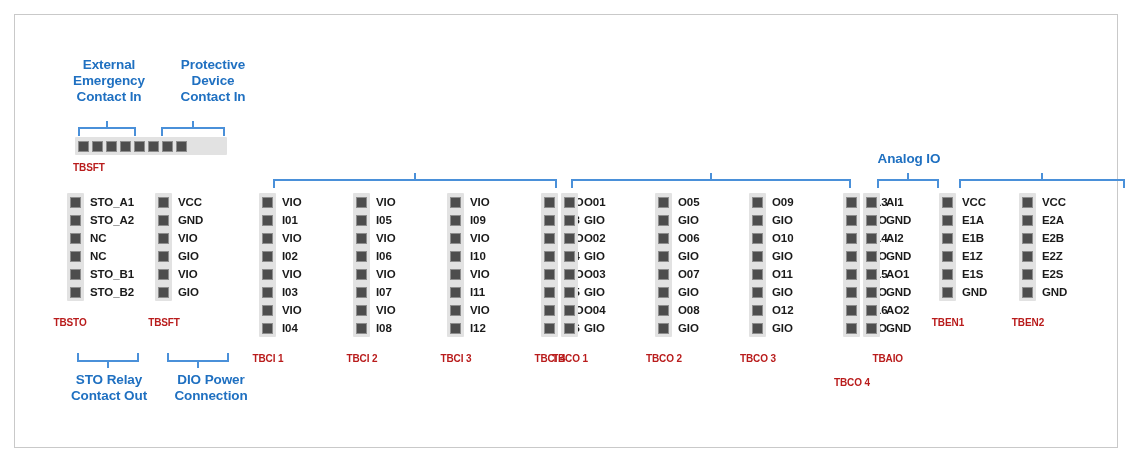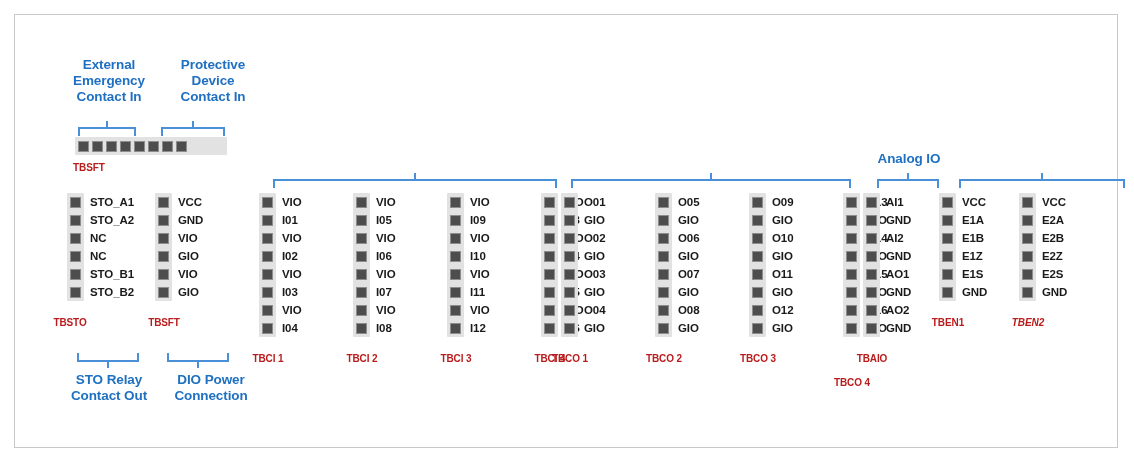--- a/index.html
+++ b/index.html
@@ -484,21 +484,21 @@
         </div>
         <div class="pinrow">
           <div class="pin"></div>
           <div class="pinlabel">AO2</div>
         </div>
         <div class="pinrow">
           <div class="pin"></div>
           <div class="pinlabel">GND</div>
         </div>
       </div>
-      <div class="blk-label" style="left: 826px; width: 62px; top: 336px;">TBAIO</div>
+      <div class="blk-label" style="left: 826px; width: 62px; top: 336px; text-align: right;">TBAIO</div>
       <div class="col" style="left: 924px; top: 178px;">
         <div class="rail" style="height: 108px;"></div>
         <div class="pinrow">
           <div class="pin"></div>
           <div class="pinlabel">VCC</div>
         </div>
         <div class="pinrow">
           <div class="pin"></div>
           <div class="pinlabel">E1A</div>
         </div>
@@ -540,21 +540,21 @@
         </div>
         <div class="pinrow">
           <div class="pin"></div>
           <div class="pinlabel">E2S</div>
         </div>
         <div class="pinrow">
           <div class="pin"></div>
           <div class="pinlabel">GND</div>
         </div>
       </div>
-      <div class="blk-label" style="left: 982px; width: 62px; top: 300px; font-style: italic;">TBEN2</div>
+      <div class="blk-label" style="left: 982px; width: 62px; top: 300px;">TBEN2</div>
     </div>
 
   <div class="bracket up" style="left:62px;top:338px;width:62px;height:16px;">
     <div class="lend"></div>
       <div class="rend"></div>
       <div class="bar"></div>
       <div class="stem"></div>
   </div>
   <div class="bracket up" style="left:152px;top:338px;width:62px;height:16px;">
     <div class="lend"></div>

